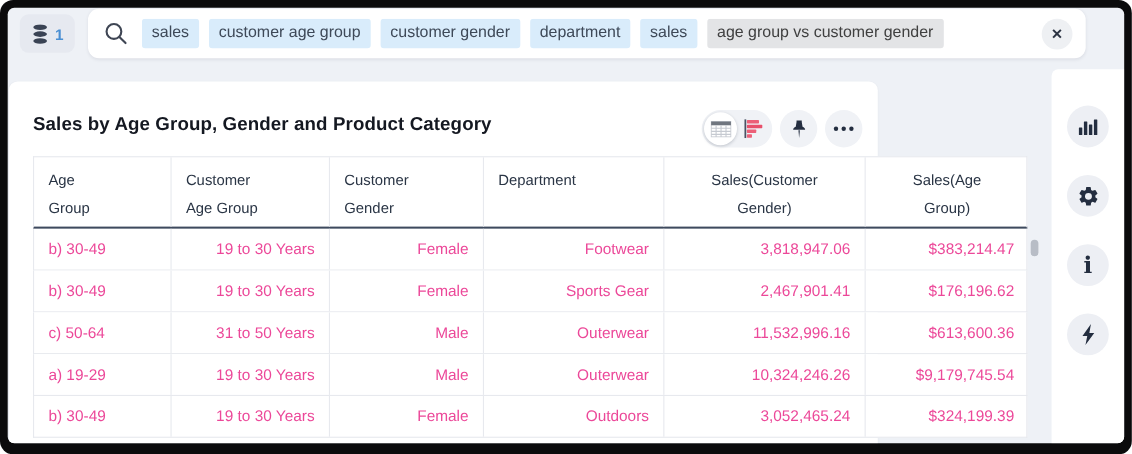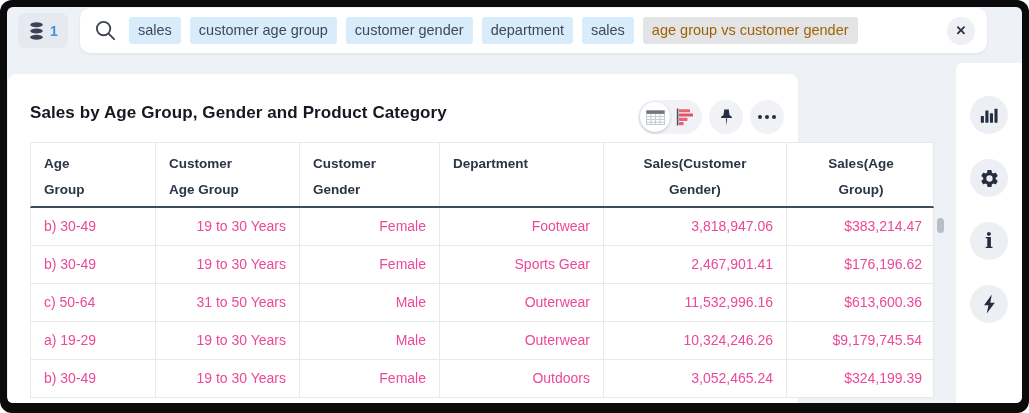--- a/index.html
+++ b/index.html
@@ -11,21 +11,21 @@
   .ds-btn{position:absolute;left:11px;top:6px;width:50px;height:35px;background:#e6e9f0;border-radius:8px;
           display:flex;align-items:center;justify-content:center;gap:5px;cursor:pointer;}
   .ds-count{font-size:14px;font-weight:700;color:#4a8fd3;}
   .searchbar{position:absolute;left:73px;top:1px;width:907px;height:45px;background:#fff;border-radius:10px;
              box-shadow:0 1px 3px rgba(20,30,50,.08);display:flex;align-items:center;padding:0 12px 0 14px;}
   .mag{flex:0 0 auto;margin-right:12px;display:flex;}
   .tokens{display:flex;align-items:center;gap:9px;flex:1 1 auto;overflow:hidden;}
   .token{position:relative;background:#d9ecfb;color:#3e4958;font-size:14.5px;line-height:19px;
          padding:4px 9px;border-radius:3px;white-space:nowrap;cursor:text;}
   .token.active::after{content:"";position:absolute;left:0;right:0;bottom:-4px;height:3px;border-radius:2px;background:#7fc2ef;}
-  .token.keyword{background:#e3e4e6;color:#a16207;}
+  .token.keyword{background:#e3e4e6;color:#404040;}
   .close-btn{flex:0 0 auto;margin-left:auto;width:28px;height:28px;border-radius:50%;background:#eef0f3;
              display:flex;align-items:center;justify-content:center;cursor:pointer;}
   .close-x{font-size:13px;font-weight:700;color:#2b3342;line-height:1;}
 
   
   .main-panel{position:absolute;left:1px;top:67px;width:790px;bottom:0;background:#fff;border-radius:8px 8px 0 0;
               box-shadow:0 1px 2px rgba(20,30,50,.05);}
   .title{position:absolute;left:22px;top:29px;margin:0;font-size:17px;font-weight:700;color:#141821;letter-spacing:.1px;}
   .actions{position:absolute;right:14px;top:26px;display:flex;align-items:center;gap:7px;}
   .toggle{width:64px;height:34px;border-radius:17px;background:#f0f2f6;position:relative;display:flex;align-items:center;}
@@ -33,21 +33,21 @@
   .toggle-opt.selected{background:#fff;box-shadow:0 1px 3px rgba(20,30,50,.22);margin-left:2px;}
   .toggle-opt.unselected{margin-left:0px;}
   .action-circle{width:34px;height:34px;border-radius:50%;background:#f0f2f6;display:flex;align-items:center;justify-content:center;cursor:pointer;}
   .dots{display:flex;gap:3px;}
   .dots i{width:4px;height:4px;border-radius:50%;background:#242e40;}
 
   
   .table{position:absolute;left:22px;top:68px;width:904px;}
   .thead,.trow{display:grid;grid-template-columns:124px 144px 140px 164px 183px 149px;}
   .thead{border:1px solid #e7e9ee;border-bottom:2px solid #3e4a5e;height:66px;background:#fff;}
-  .th{font-size:13.5px;font-weight:700;color:#2a3545;line-height:26px;padding:8px 13px 0;white-space:pre-line;overflow:hidden;}
+  .th{font-size:13.5px;font-weight:400;color:#2a3545;line-height:26px;padding:8px 13px 0;white-space:pre-line;overflow:hidden;}
   .th+.th{border-left:1px solid #e7e9ee;}
   .th.center{text-align:center;padding:8px 8px 16px;}
   .trow{height:38px;border-left:1px solid #e7e9ee;border-right:1px solid #e7e9ee;border-bottom:1px solid #e7e9ee;background:#fff;}
   .td{font-size:14px;color:#ec4899;line-height:36px;padding:0 13px;white-space:nowrap;overflow:hidden;}
   .td+.td{border-left:1px solid #e7e9ee;text-align:right;}
   .td.right{text-align:right;}
   .scroll-thumb{position:absolute;left:929px;top:144px;width:7px;height:15px;border-radius:4px;background:#b8bdc6;cursor:pointer;}
 
   
   .sidebar{position:absolute;left:949px;top:56px;right:0;bottom:0;background:#fff;border-radius:6px 0 0 0;

